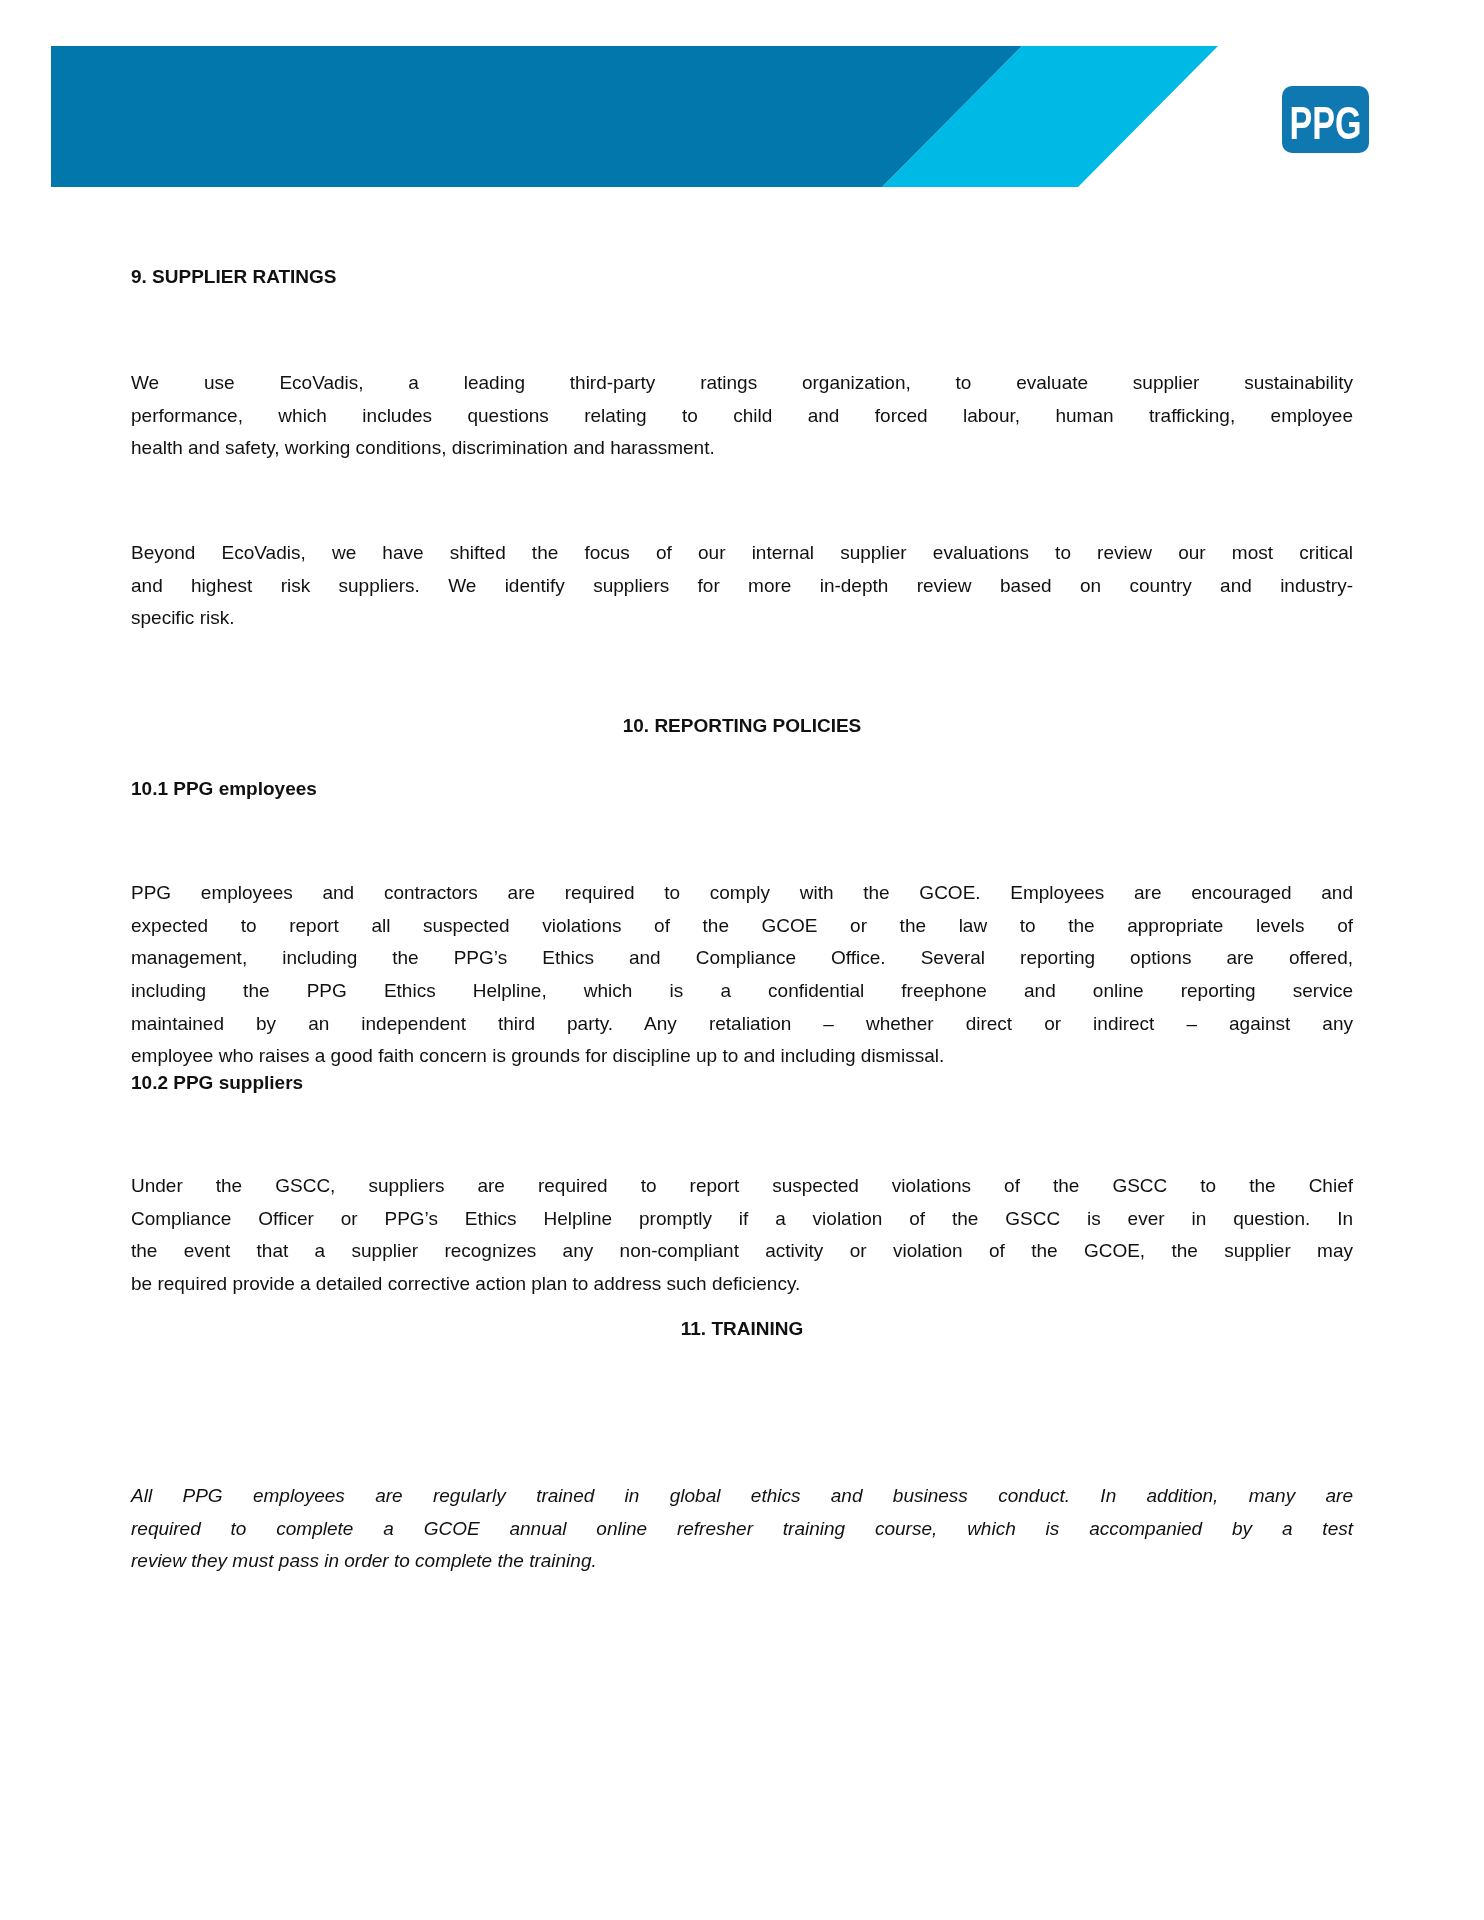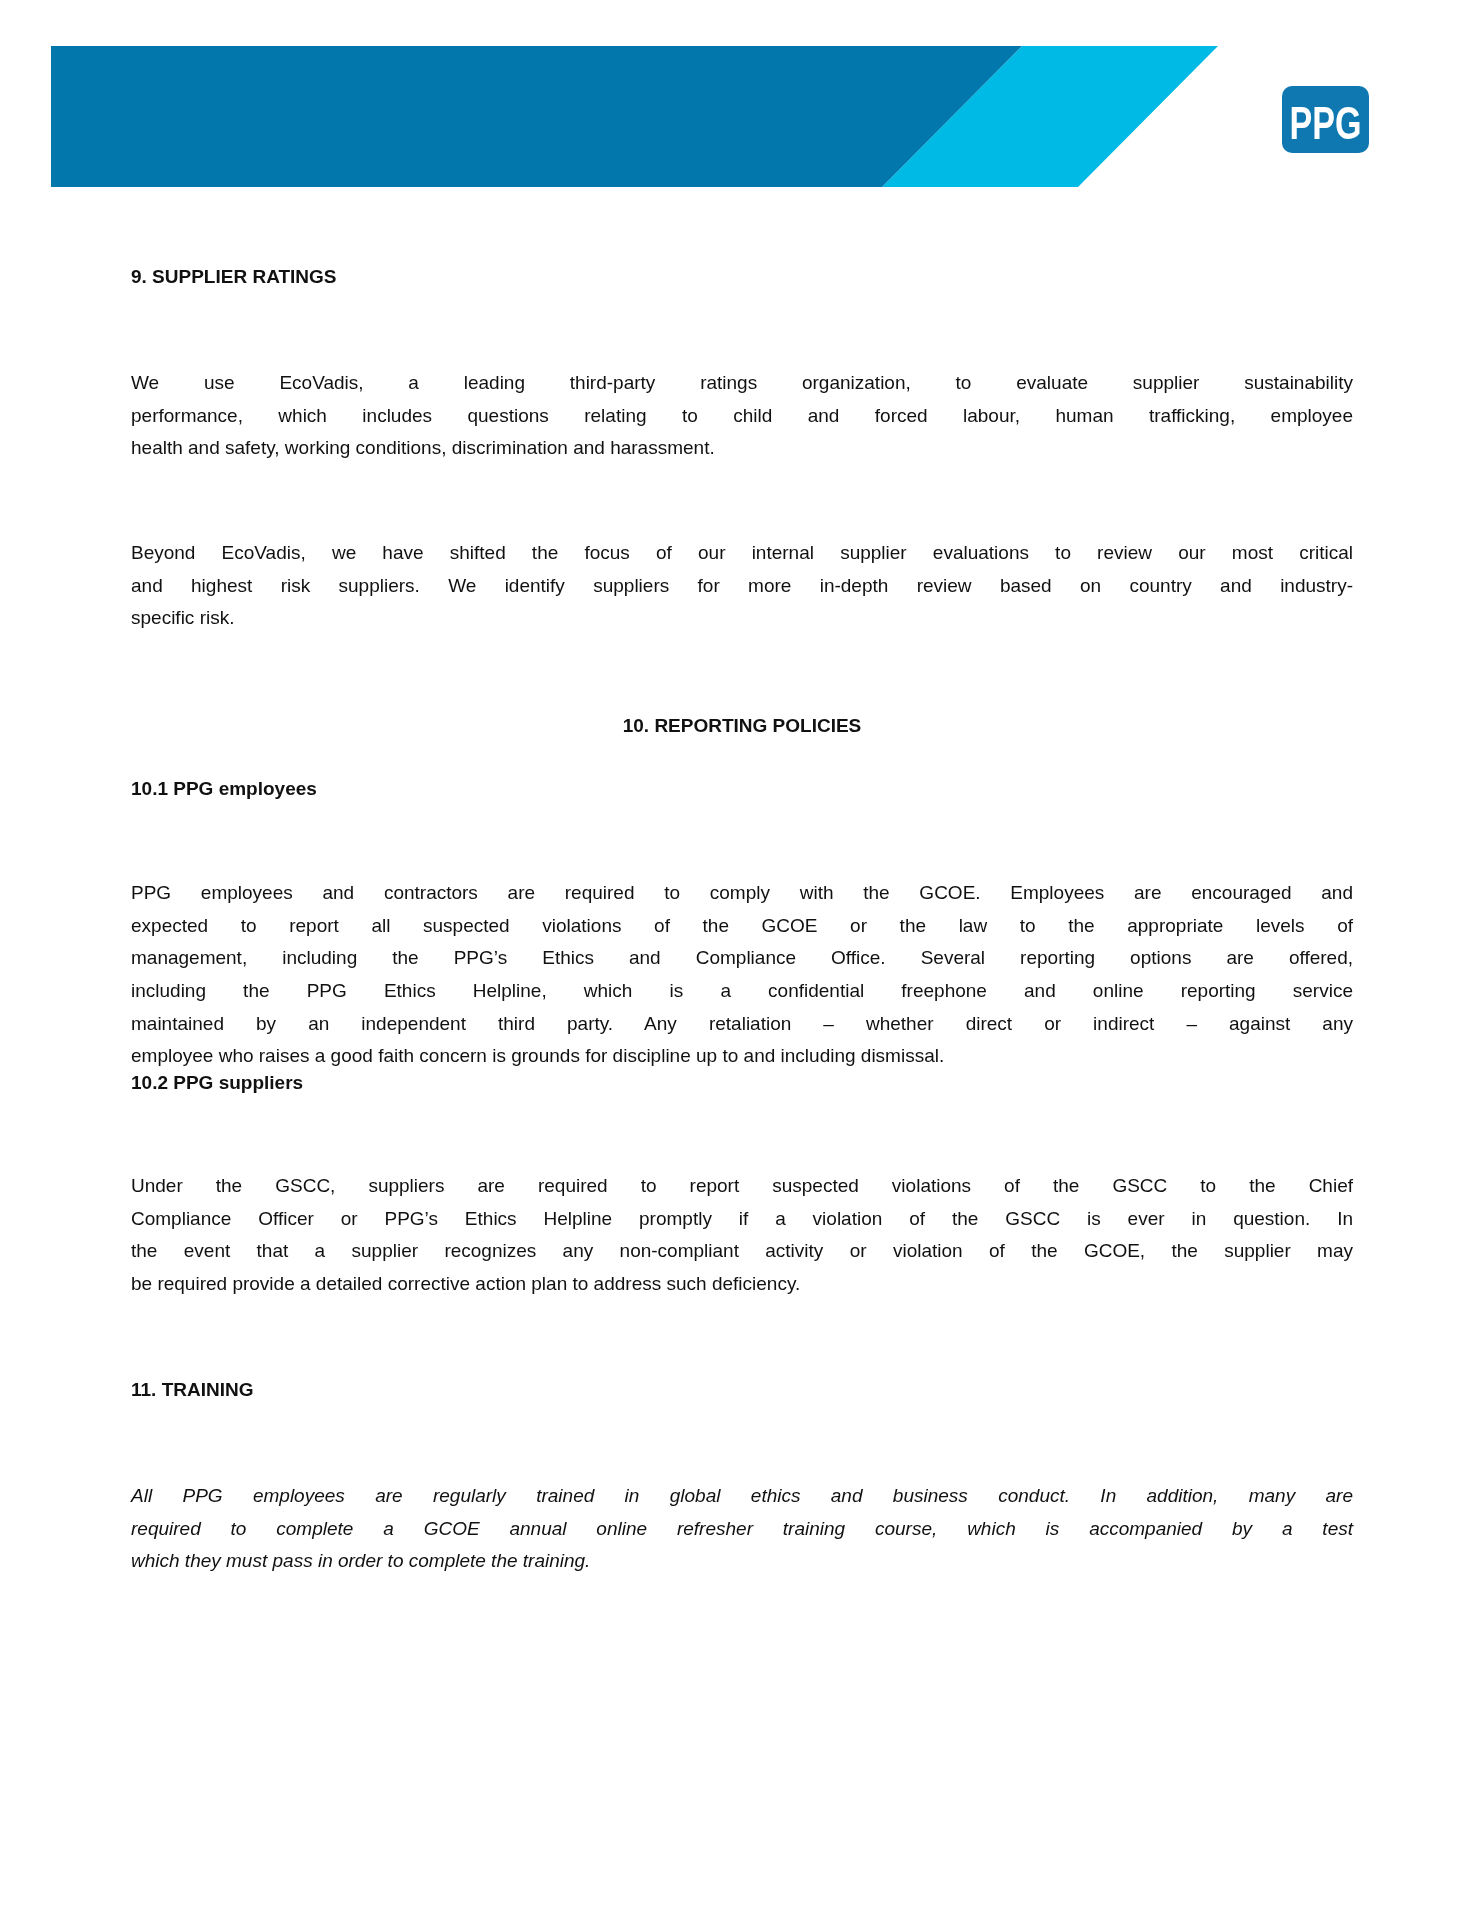--- a/index.html
+++ b/index.html
@@ -97,19 +97,19 @@
 
 <div class="block heading" style="top:1067px;">10.2 PPG suppliers</div>
 
 <div class="block" style="top:1170px;">
   <span class="line">Under the GSCC, suppliers are required to report suspected violations of the GSCC to the Chief</span>
   <span class="line">Compliance Officer or PPG’s Ethics Helpline promptly if a violation of the GSCC is ever in question. In</span>
   <span class="line">the event that a supplier recognizes any non-compliant activity or violation of the GCOE, the supplier may</span>
   <span class="line last">be required provide a detailed corrective action plan to address such deficiency.</span>
 </div>
 
-<div class="block heading" style="top:1374px;">11. TRAINING</div>
+<div class="block heading" style="top:1313px;text-align:center;">11. TRAINING</div>
 
 <div class="block" style="top:1480px;font-style:italic;">
   <span class="line">All PPG employees are regularly trained in global ethics and business conduct. In addition, many are</span>
   <span class="line">required to complete a GCOE annual online refresher training course, which is accompanied by a test</span>
-  <span class="line last">which they must pass in order to complete the training.</span>
+  <span class="line last">review they must pass in order to complete the training.</span>
 </div>
 
 </body></html>

